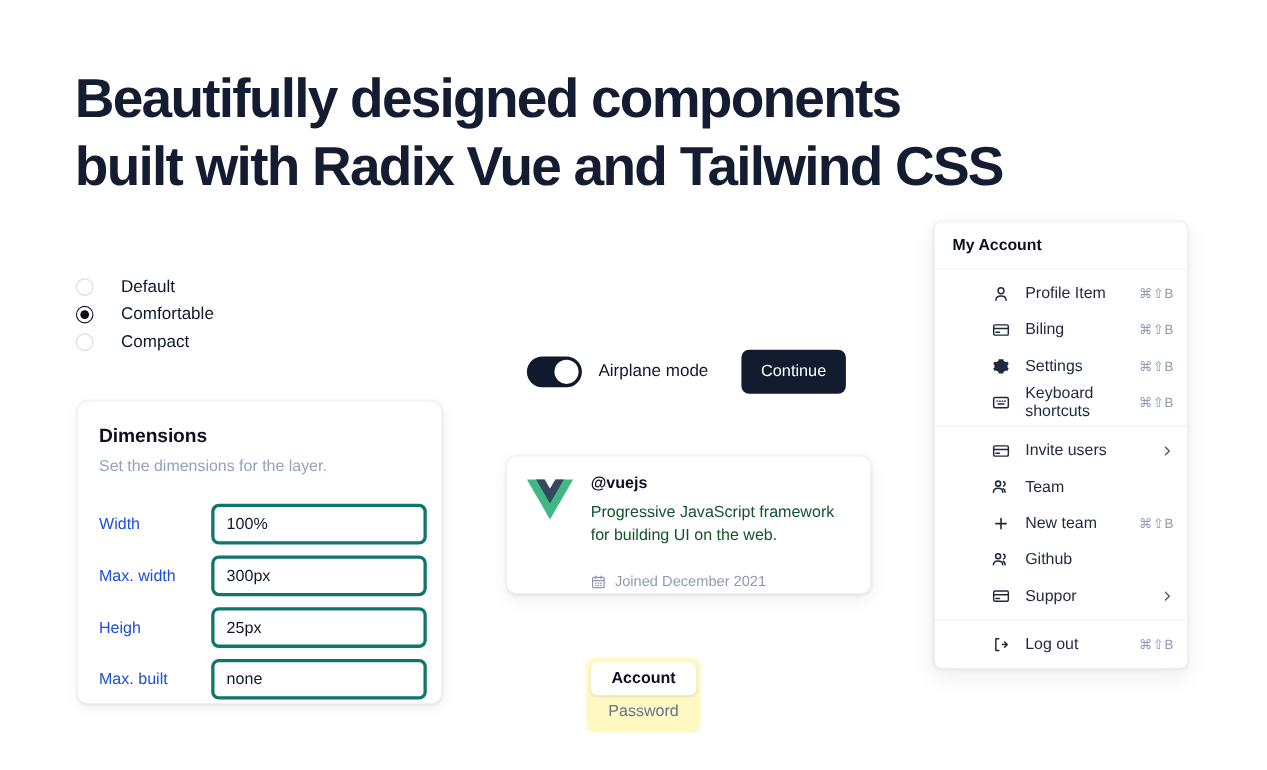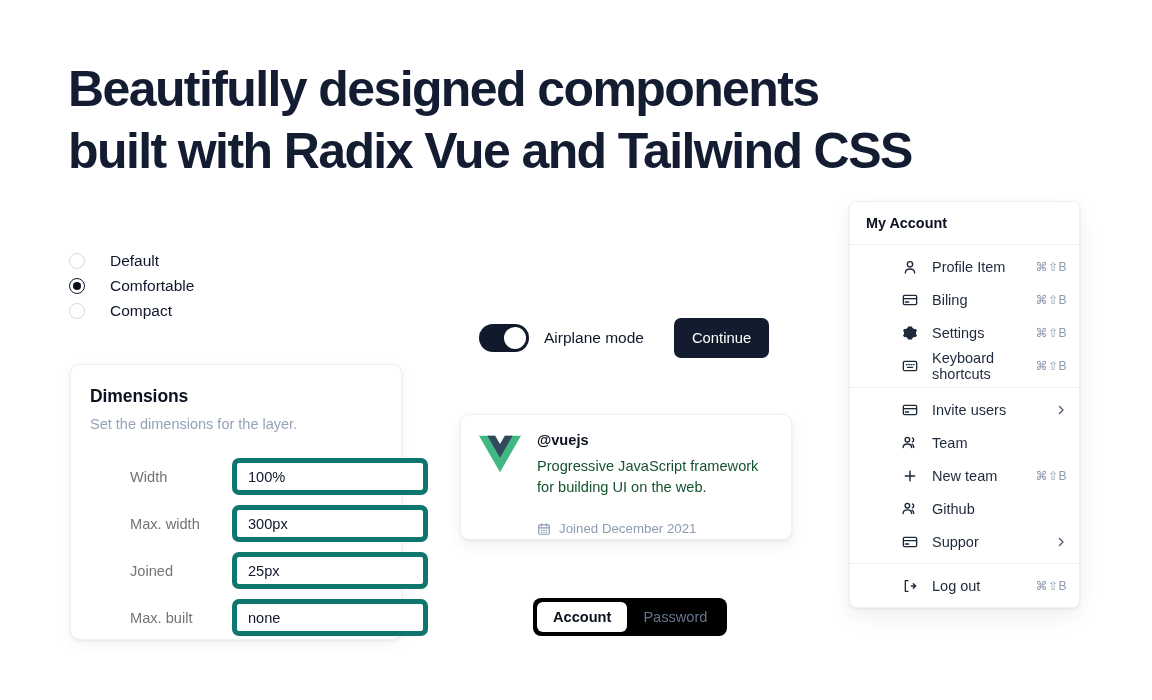--- a/index.html
+++ b/index.html
@@ -44,24 +44,24 @@
     background: #ffffff;
     border: 1px solid #eef1f5;
     border-radius: 10px;
     box-shadow: 0 1px 3px rgba(15,23,42,.07), 0 4px 14px rgba(15,23,42,.05);
     padding: 21px 0 0 0;
   }
   .dim-title { font-size: 17.5px; font-weight: 600; color: #0b111f; padding-left: 19px; letter-spacing: -0.1px;}
   .dim-sub { font-size: 14.5px; color: #94a3b8; padding-left: 19px; margin-top: 9px; }
   .dim-rows { margin-top: 21px; }
   .dim-row { display: flex; align-items: center; height: 47px; padding-left: 19px; }
-  .dim-label { width: 102px; font-size: 14.6px; color: #737373; flex: 0 0 auto; margin-left: 40px; }
+  .dim-label { width: 102px; font-size: 14.6px; color: #1d4ed8; flex: 0 0 auto; }
   .dim-input {
     width: 196px; height: 37px;
-    border: 5px solid #0f766e; border-radius: 7px;
+    border: 3px solid #0f766e; border-radius: 7px;
     background: #fff; color: #0f172a;
     font-family: inherit; font-size: 14.6px;
     padding: 0 11px; outline: none;
   }
 
   
   .switch-wrap { position: absolute; left: 479px; top: 324px; display: flex; align-items: center; }
   .switch {
     width: 50px; height: 28px; border-radius: 14px;
     background: #111a2d; position: relative; flex: 0 0 auto; cursor: pointer;
@@ -93,22 +93,22 @@
   .vue-logo { width: 42px; height: 38px; flex: 0 0 auto; margin-top: 3px; }
   .hc-body { margin-left: 16px; }
   .hc-handle { font-size: 14.6px; font-weight: 700; color: #0b111f; }
   .hc-desc { font-size: 14.6px; line-height: 20.5px; color: #14532d; margin-top: 8px; width: 240px; }
   .hc-joined { display: flex; align-items: center; margin-top: 24px; }
   .hc-joined-text { font-size: 13.3px; color: #8d9bb0; margin-left: 8px; }
 
   
   .tabs {
     position: absolute; left: 533px; top: 598px;
-    background: #000000; border-radius: 8px;
-    padding: 4px; display: flex; gap: 0px;
+    background: #fef9c3; border-radius: 8px;
+    padding: 4px; display: flex; gap: 0px; flex-direction: column;
   }
   .tab {
     font-family: inherit; font-size: 14.6px; font-weight: 500;
     padding: 7px 16px; border-radius: 6px; border: none;
     background: transparent; color: #65758b; cursor: pointer;
   }
   .tab.active {
     background: #ffffff; color: #0b111f; font-weight: 600;
     box-shadow: 0 1px 2px rgba(15,23,42,.09);
   }
@@ -170,21 +170,21 @@
     <div class="dim-rows">
       <div class="dim-row">
         <label class="dim-label">Width</label>
         <input class="dim-input" value="100%" style="">
       </div>
       <div class="dim-row">
         <label class="dim-label">Max. width</label>
         <input class="dim-input" value="300px" style="">
       </div>
       <div class="dim-row">
-        <label class="dim-label">Joined</label>
+        <label class="dim-label">Heigh</label>
         <input class="dim-input" value="25px" style="">
       </div>
       <div class="dim-row">
         <label class="dim-label">Max. built</label>
         <input class="dim-input" value="none" style="">
       </div>
     </div>
   </div>
 
   <div class="switch-wrap">

